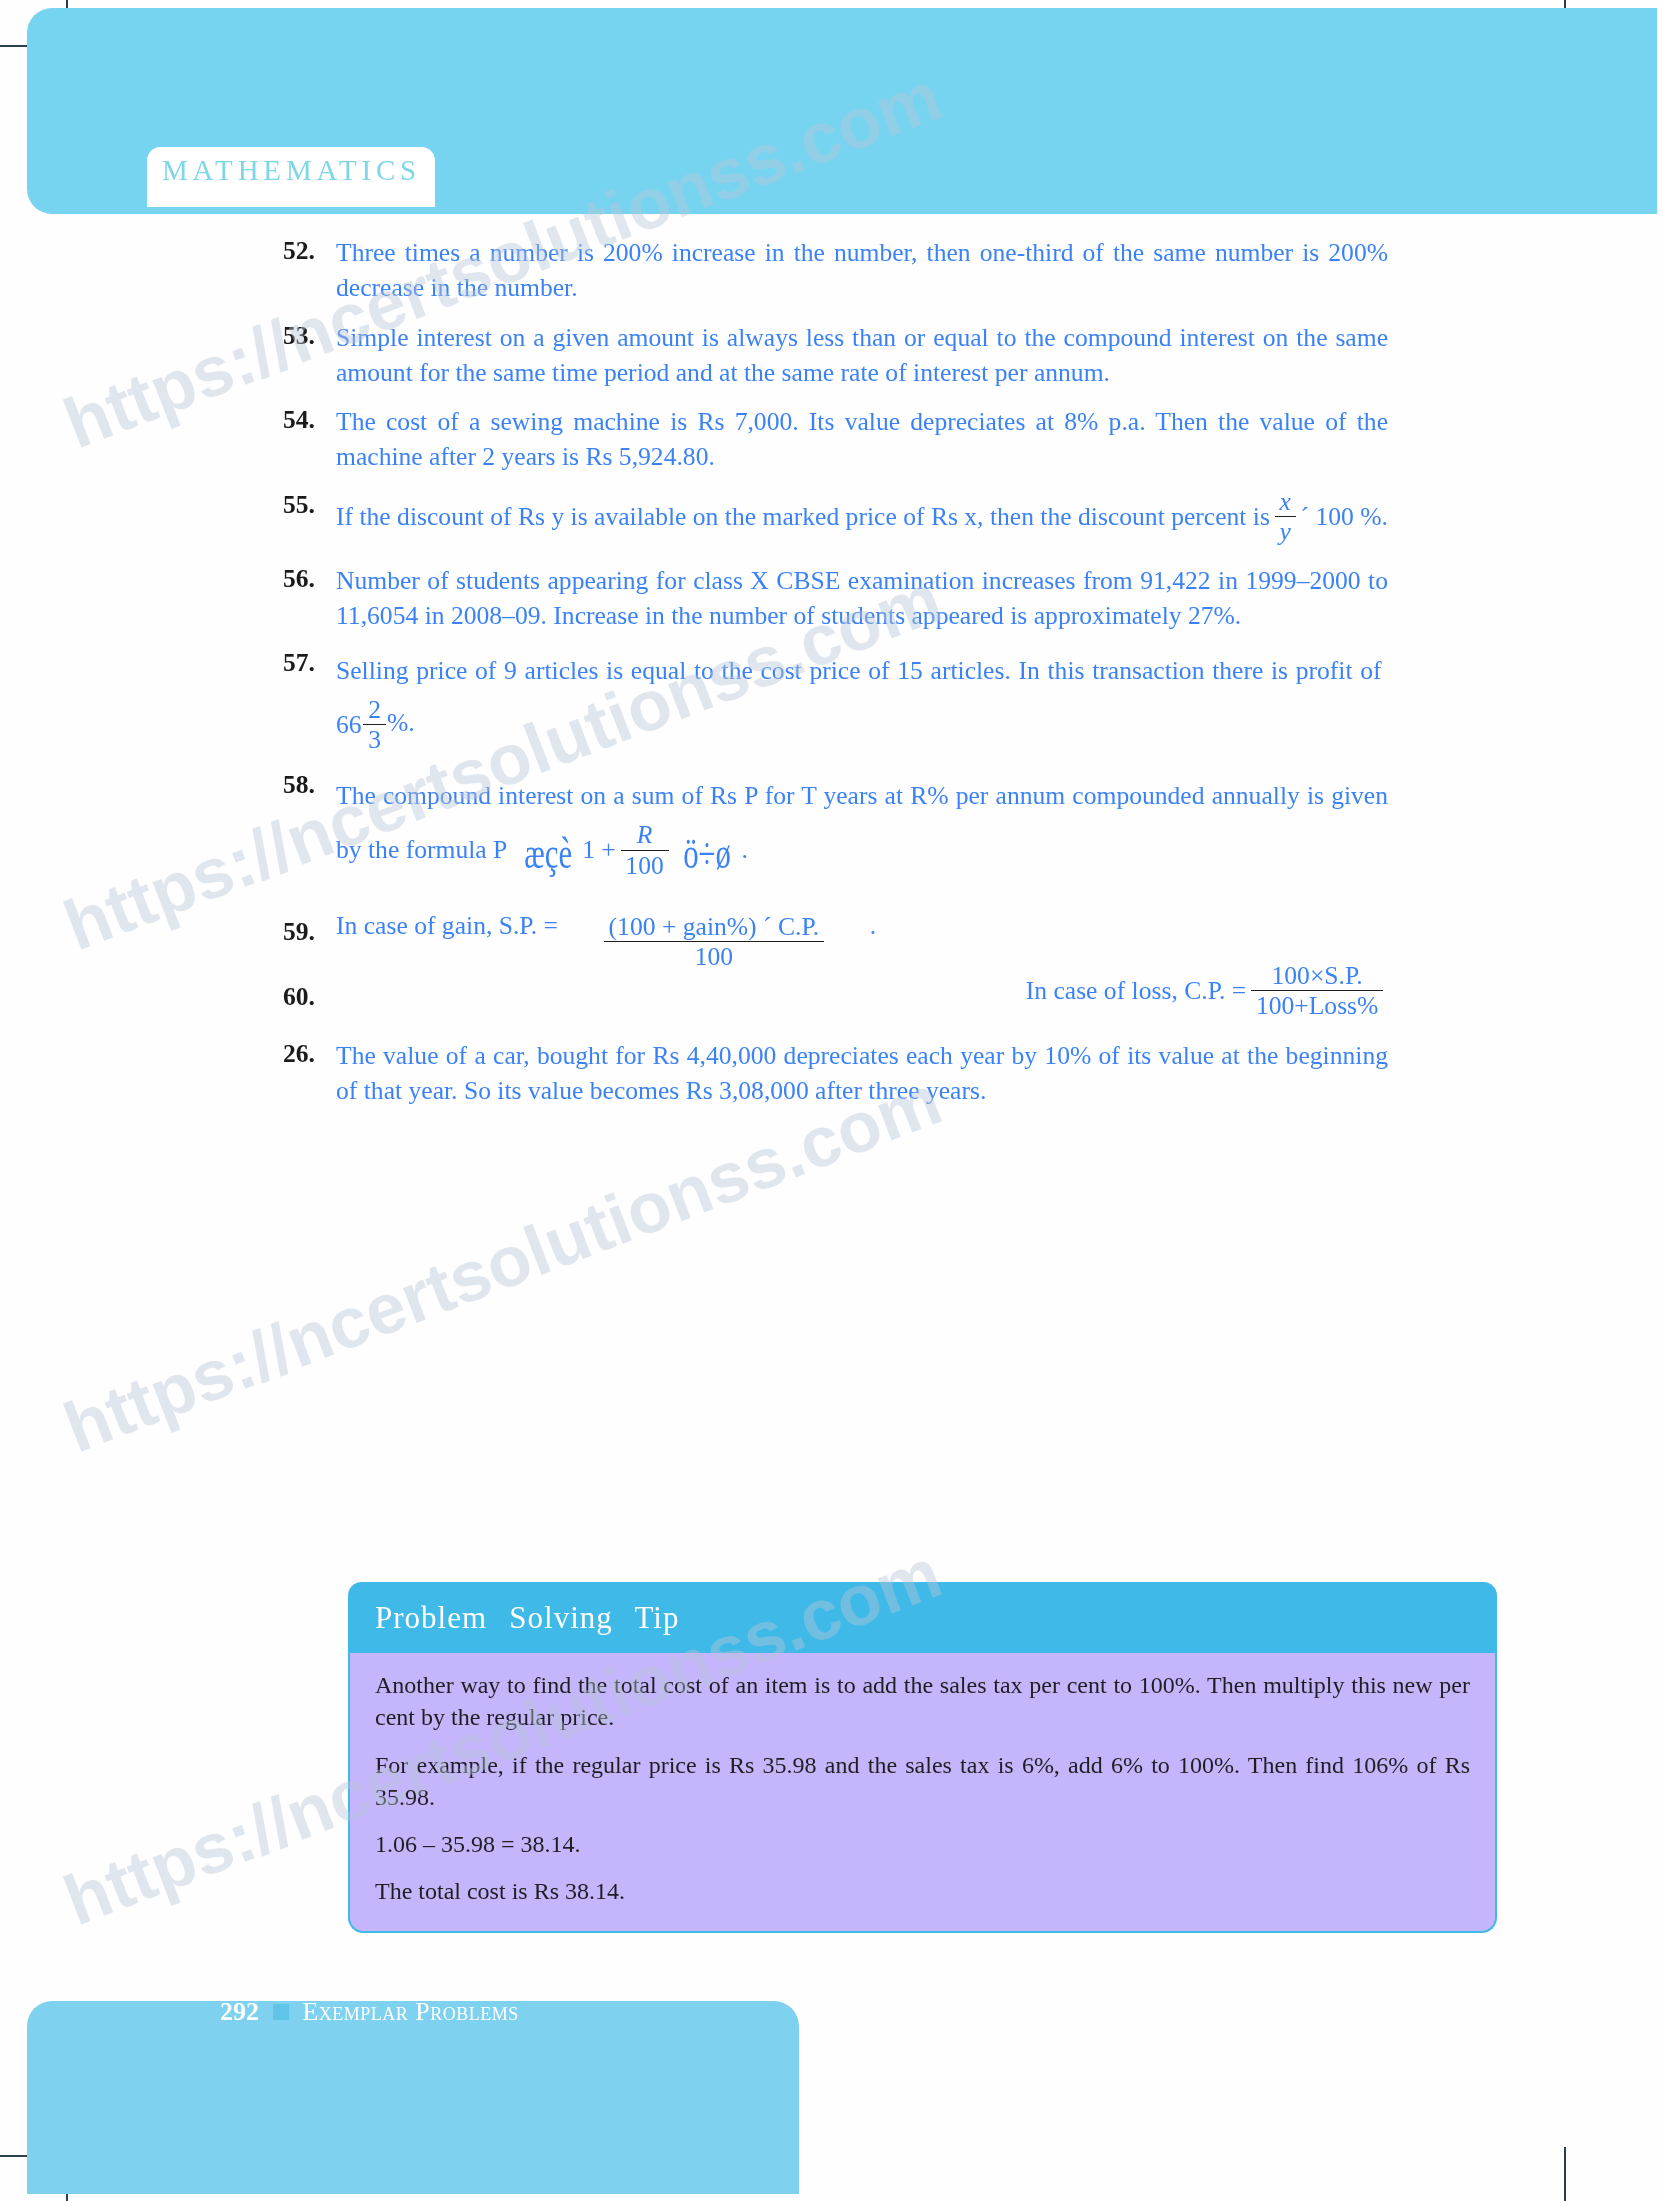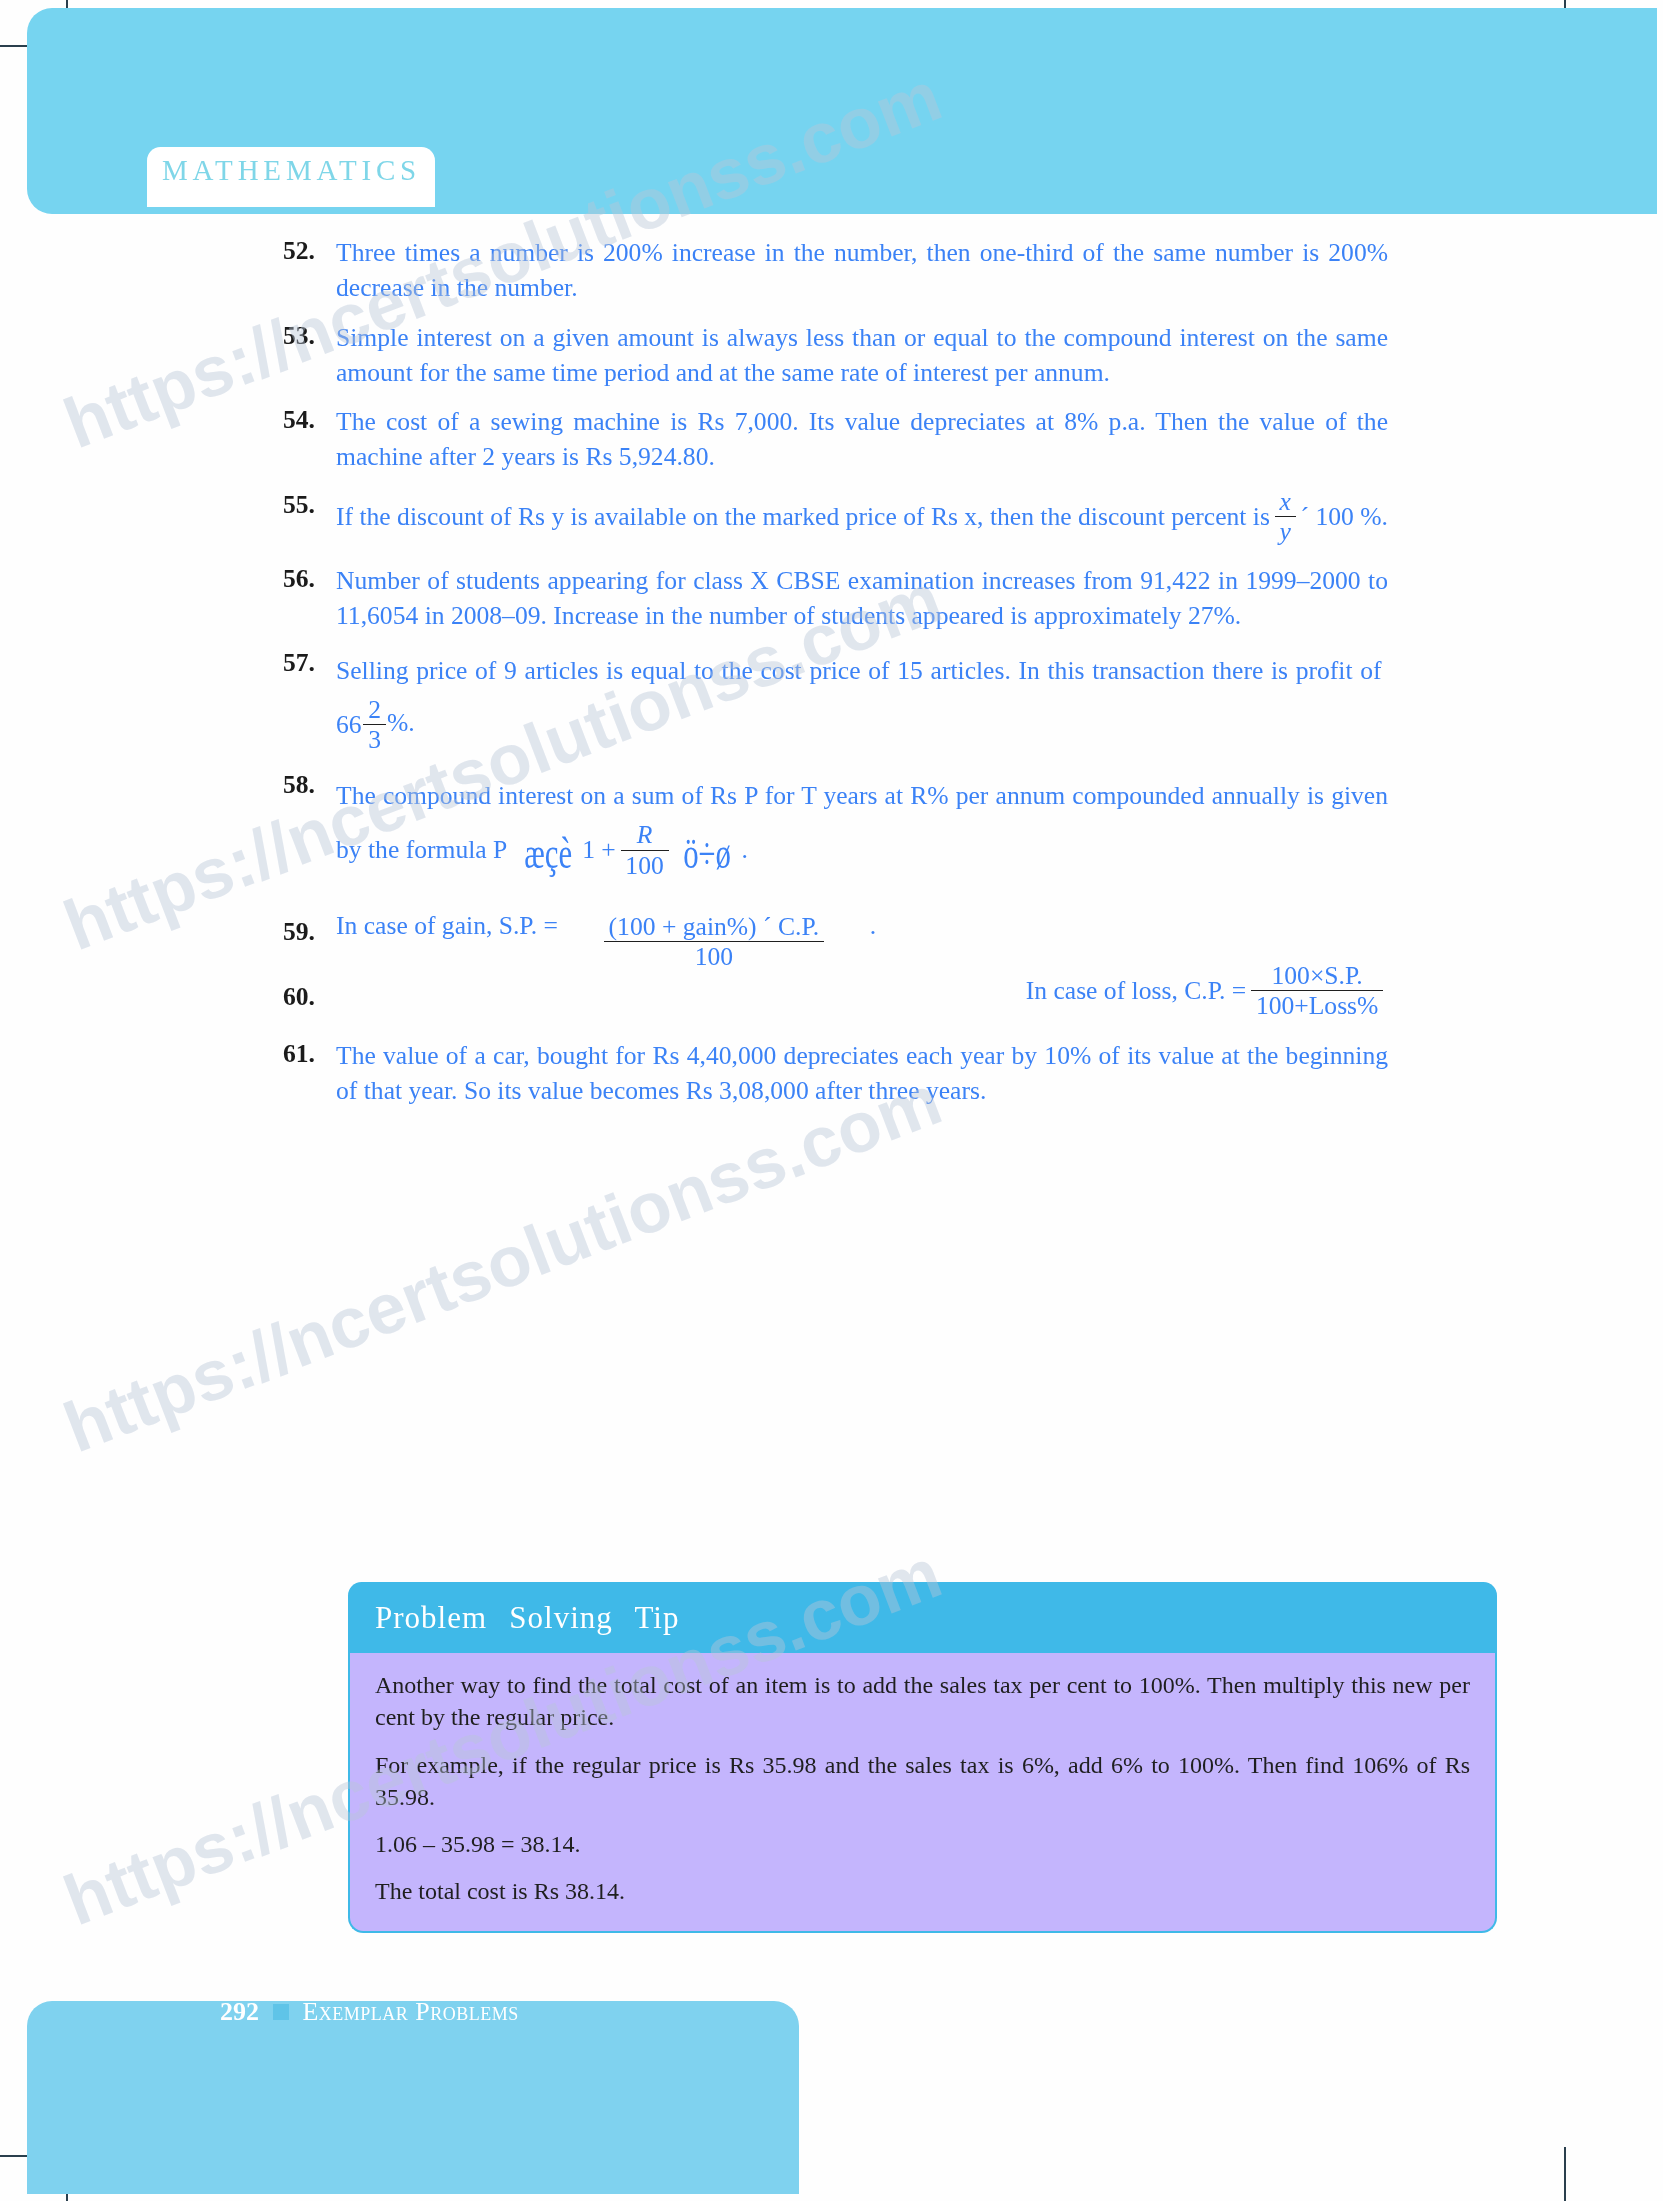--- a/index.html
+++ b/index.html
@@ -301,21 +301,21 @@
         <span>In case of loss, C.P.  =</span>
           <span class="frac" style="top:0;">
             <span class="num">100×S.P.</span>
             <span class="den">100+Loss%</span>
           </span>
           <span></span>
       </div>
     </div>
 
     <div class="item">
-      <div class="item-num">61.</div>
+      <div class="item-num">26.</div>
       <div class="item-body justify">The value of a car, bought for Rs 4,40,000 depreciates each year by 10% of its value at the beginning of that year. So its value becomes Rs 3,08,000 after three years.</div>
     </div>
 
   </div>
 
   <div id="tip-wrap">
     <div id="tip-header">
       <span id="tip-header-text">Problem   Solving   Tip</span>
     </div>
     <div id="tip-body">

